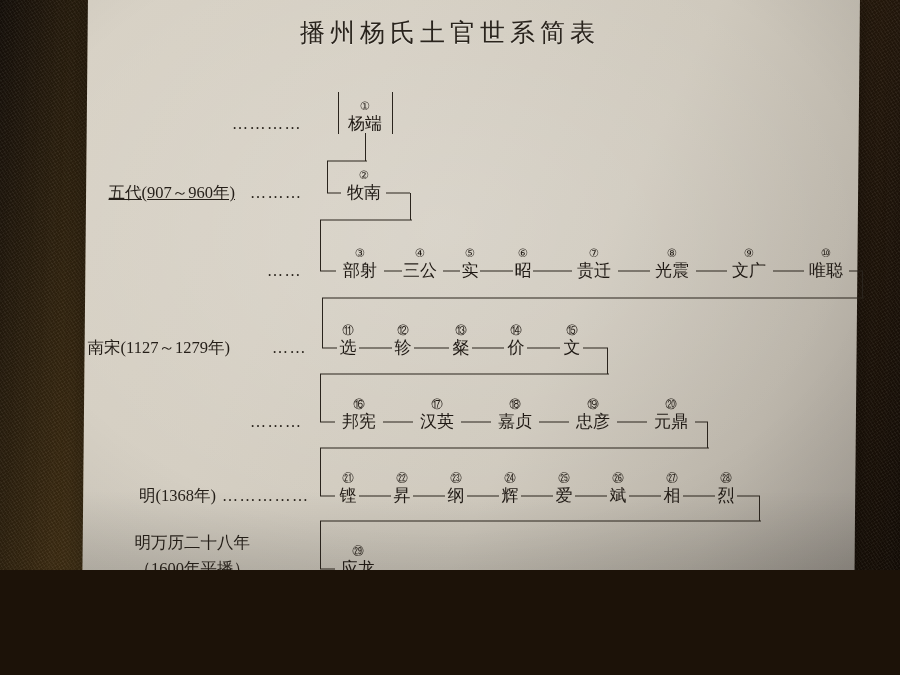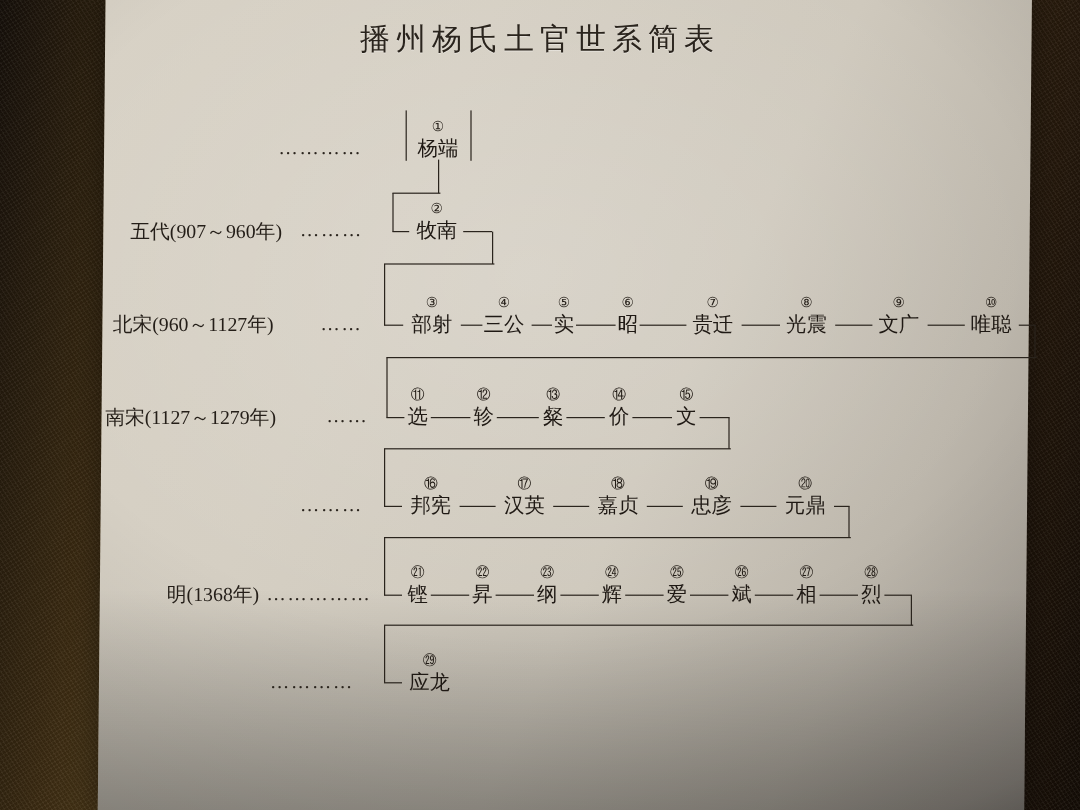--- a/index.html
+++ b/index.html
@@ -1,21 +1,21 @@
 <!DOCTYPE html>
 <html><head>
 <meta charset="utf-8">
 <style>
   html,body{margin:0;padding:0;}
   body{
     width:900px;height:675px;overflow:hidden;
     font-family:"Liberation Serif","DejaVu Serif",serif;
     background:#1c1208;
   }
-  #stage{position:relative;width:900px;height:675px;overflow:hidden;}
+  #stage{position:relative;width:900px;height:570px;overflow:hidden;}
 
   
   .wall{
     position:absolute;inset:0;
     background:
       repeating-linear-gradient(57deg, rgba(255,255,255,.035) 0 1px, rgba(0,0,0,.05) 1px 3px),
       repeating-linear-gradient(-31deg, rgba(255,255,255,.025) 0 1px, rgba(0,0,0,.04) 1px 3px),
       linear-gradient(100deg,#16100a 0%,#3a2a12 14%,#6d5526 34%,#4a3618 62%,#2b1d0e 85%,#140d06 100%);
   }
 
@@ -110,38 +110,35 @@
     </div>
 
     <div class="vline" style="left:338px;top:92px;height:42px;"></div>
     <div class="vline" style="left:392px;top:92px;height:42px;"></div>
 
     <div class="vline" style="left:365px;top:133px;height:28px;"></div>
     <div class="hline" style="left:327px;top:161px;width:40px;"></div>
     <div class="vline" style="left:327px;top:161px;height:32px;"></div>
     <div class="hline" style="left:327px;top:193px;width:14px;"></div>
 
-    <div class="era" style="right:665px;top:193px;">
+    <div class="era" style="right:665px;top:193px;text-decoration:underline;">
       <span>五代(907～960年)</span>
     </div>
     <div class="dots" style="left:250px;top:193px;width:86px;">………</div>
     <div class="node" style="left:364px;top:185px;">
       <span class="num">②</span>
       <span class="name">牧南</span>
     </div>
 
     <div class="hline" style="left:386px;top:193px;width:24px;"></div>
     <div class="vline" style="left:410px;top:193px;height:27px;"></div>
     <div class="hline" style="left:320px;top:220px;width:92px;"></div>
     <div class="vline" style="left:320px;top:220px;height:51px;"></div>
     <div class="hline" style="left:320px;top:271px;width:16px;"></div>
 
-    <div class="era" style="right:672px;top:271px;">
-      <span>北宋(960～1127年)</span>
-    </div>
     <div class="dots" style="left:267px;top:271px;width:56px;">……</div>
 
     <div class="node" style="left:360px;top:263px;">
       <span class="num">③</span>
       <span class="name">部射</span>
     </div>
     <div class="hline" style="left:384px;top:271px;width:18px;"></div>
     <div class="node" style="left:420px;top:263px;">
       <span class="num">④</span>
       <span class="name">三公</span>
@@ -296,20 +293,24 @@
       <span class="num">㉘</span>
       <span class="name">烈</span>
     </div>
 
     <div class="hline" style="left:737px;top:496px;width:23px;"></div>
     <div class="vline" style="left:759px;top:496px;height:25px;"></div>
     <div class="hline" style="left:320px;top:521px;width:441px;"></div>
     <div class="vline" style="left:320px;top:521px;height:48px;"></div>
     <div class="hline" style="left:320px;top:569px;width:15px;"></div>
 
+    <div class="era" style="right:650px;top:556px;line-height:1.55;">
+      <span>明万历二十八年</span>
+      <span class="sub">（1600年平播）</span>
+    </div>
     <div class="dots" style="left:225px;top:569px;width:97px;">…………</div>
 
     <div class="node" style="left:358px;top:561px;">
       <span class="num">㉙</span>
       <span class="name">应龙</span>
     </div>
 
   </div>
 </div>
 

